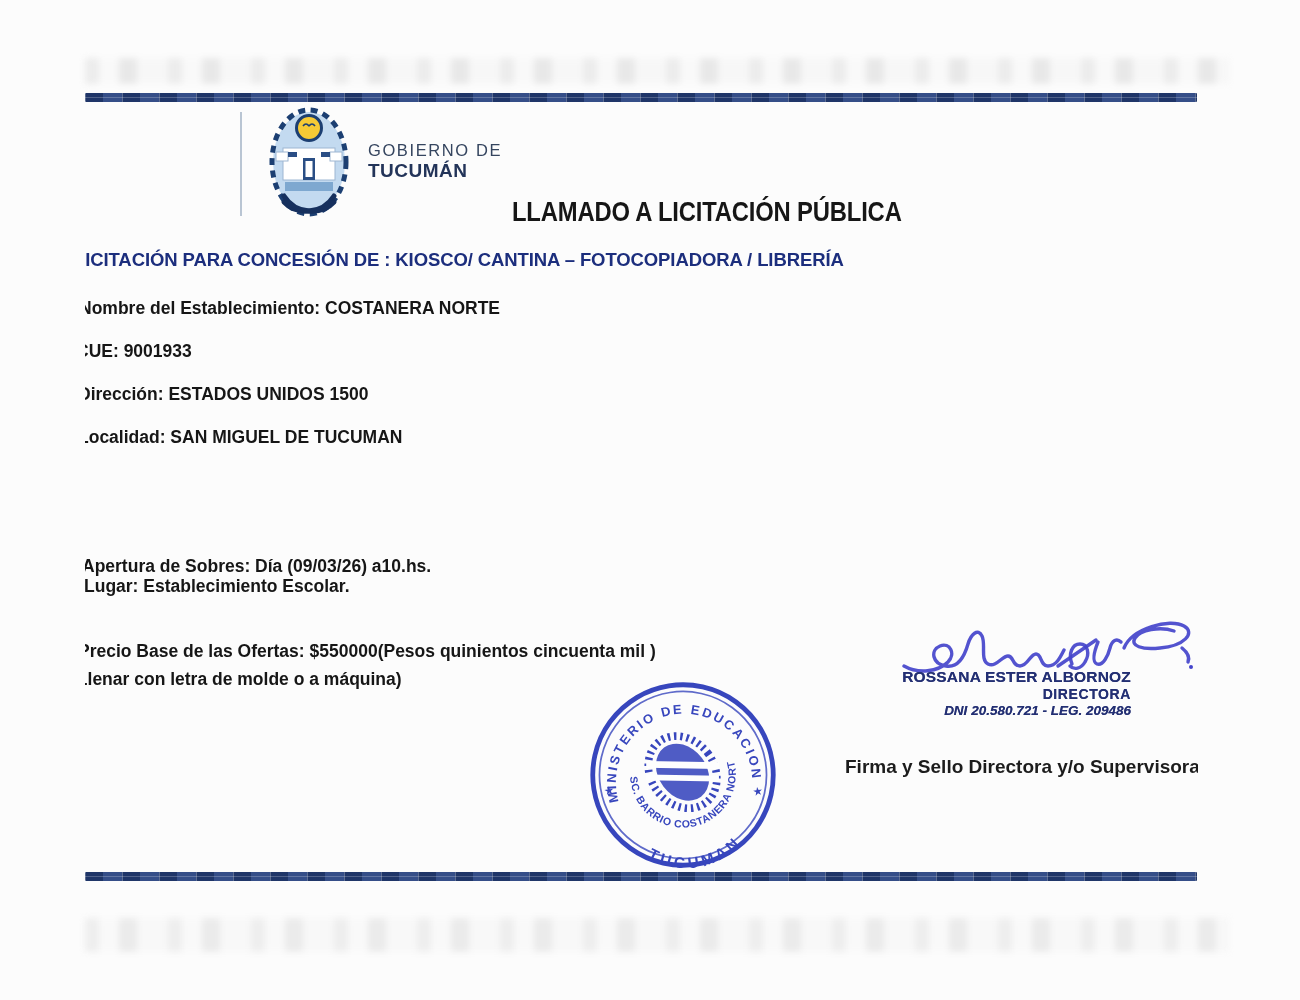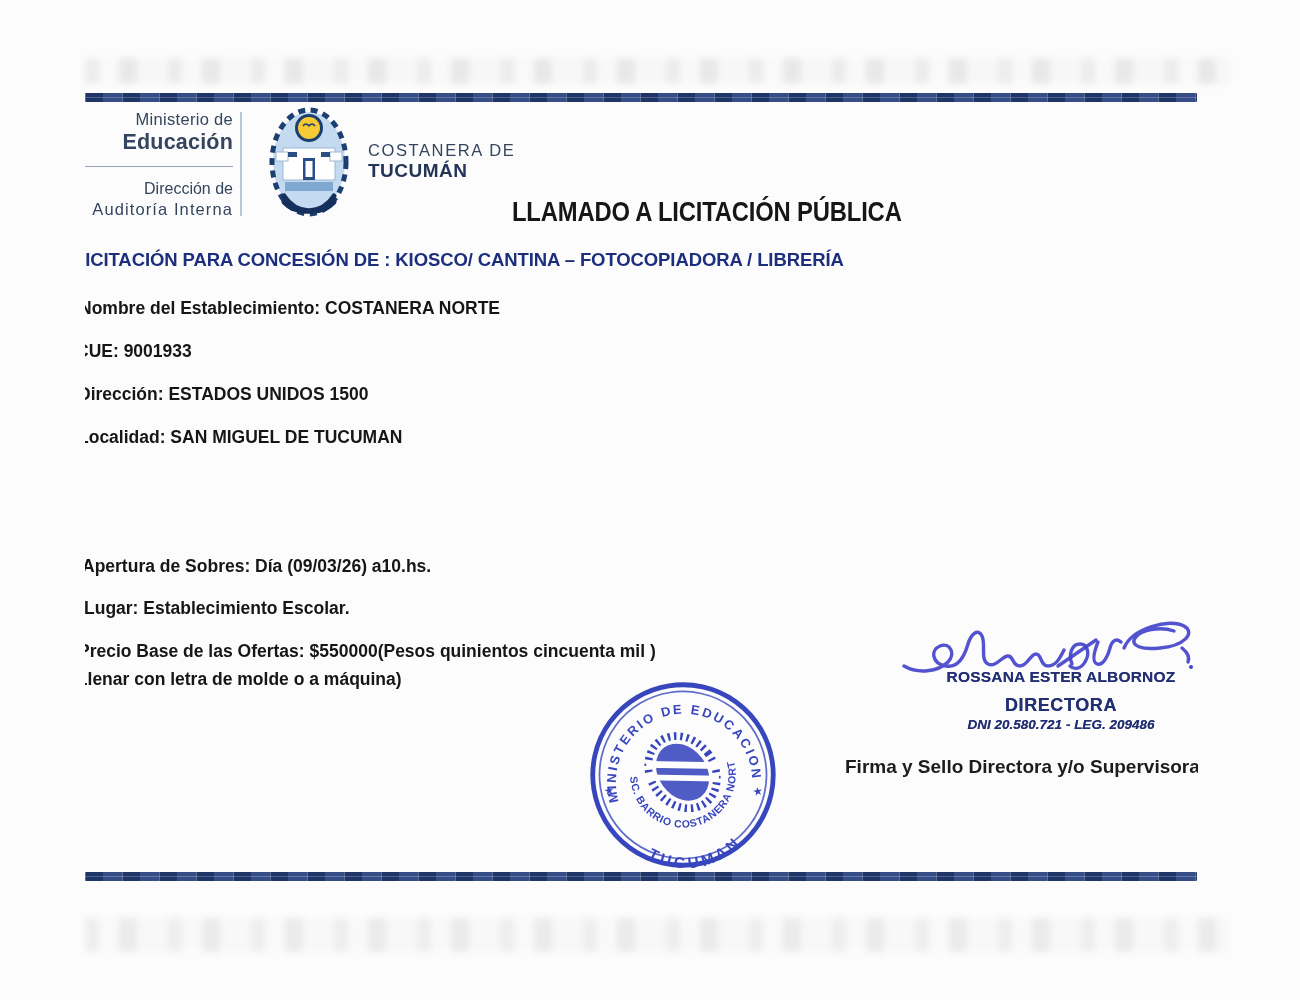--- a/index.html
+++ b/index.html
@@ -96,50 +96,43 @@
   .st-bottom{font-size:16px;letter-spacing:4px;}
   .st-star{fill:var(--stamp-blue);font-size:12px;}
   .st-stroke{fill:none;stroke:var(--stamp-blue);}
   .st-fill{fill:var(--stamp-blue);opacity:.88;}
 
   
   .signature{position:absolute;left:813px;top:612px;}
   .sig-stroke{fill:none;stroke:var(--ink-blue);stroke-width:3.4;stroke-linecap:round;stroke-linejoin:round;opacity:.92;}
 
   .sig-block{
-    position:absolute;left:836px;top:668px;width:280px;
-    text-align:center;color:var(--sigstamp-navy);
+    position:absolute;left:766px;top:668px;width:280px;
+    text-align:right;color:var(--sigstamp-navy);
     text-shadow:0 0 .6px rgba(35,47,115,.8);
   }
   .sig-block .sname{font-size:15.5px;font-weight:700;letter-spacing:.2px;}
-  .sig-block .srole{font-size:18px;font-weight:700;letter-spacing:.6px;margin-top:9px;}
+  .sig-block .srole{font-size:14px;font-weight:700;letter-spacing:.6px;margin-top:0;}
   .sig-block .sid{font-size:13.5px;font-weight:700;margin-top:1px;font-style:italic;}
 
   .firma-caption{
     position:absolute;left:760px;top:756px;
     font-size:19px;font-weight:700;color:#1c1c1c;white-space:nowrap;
   }
 </style>
 </head>
 <body>
 
 <div class="noise noise-top"></div>
 <div class="noise noise-bottom"></div>
 
 <div class="page-clip">
 
   <div class="bar bar-top"></div>
 
-  <div class="hdr-left">
-    <div class="l1">Ministerio de</div>
-    <div class="l2">Educación</div>
-    <hr class="hdr-divider">
-    <div class="l3">Dirección de</div>
-    <div class="l4">Auditoría Interna</div>
-  </div>
 
   <div class="v-divider"></div>
 
   <div class="logo">
     <svg width="82" height="118" viewBox="0 0 82 118">
       <ellipse cx="41" cy="56" rx="36" ry="50" fill="#c3daf0" stroke="none"></ellipse>
       <ellipse cx="41" cy="56" rx="37" ry="52" fill="none" stroke="#1c3f72" stroke-width="5" stroke-dasharray="7 5.5"></ellipse>
       <rect x="15" y="42" width="52" height="32" fill="#ffffff" stroke="#9db6d2" stroke-width="1"></rect>
       <rect x="8" y="46" width="12" height="9" fill="#ffffff" stroke="#9db6d2" stroke-width="1"></rect>
       <rect x="62" y="46" width="12" height="9" fill="#ffffff" stroke="#9db6d2" stroke-width="1"></rect>
@@ -149,36 +142,36 @@
       <rect x="53" y="46" width="9" height="5" fill="#2a4e85"></rect>
       <rect x="17" y="76" width="48" height="9" fill="#7ea8d0"></rect>
       <circle cx="41" cy="22" r="12.5" fill="#f6ca35" stroke="#1c3f72" stroke-width="3"></circle>
       <path d="M35,20 q3,-4 6,0 M41,20 q3,-4 6,0" stroke="#1c3f72" stroke-width="1.6" fill="none"></path>
       <path d="M16,96 C28,109 54,109 66,90" stroke="#16305e" stroke-width="5" fill="none" stroke-linecap="round"></path>
       <path d="M66,96 C54,109 28,109 16,90" stroke="#16305e" stroke-width="5" fill="none" stroke-linecap="round"></path>
     </svg>
   </div>
 
   <div class="gob">
-    <div class="g1">COSTANERA DE</div>
+    <div class="g1">GOBIERNO DE</div>
     <div class="g2">TUCUMÁN</div>
   </div>
 
   <div class="doc-title">LLAMADO A LICITACIÓN PÚBLICA</div>
 
   <div class="subtitle">
     <span>LICITACIÓN PARA CONCESIÓN DE : KIOSCO/ CANTINA – FOTOCOPIADORA / LIBRERÍA</span>
   </div>
 
   <div class="bline" style="top:298px"><span style="margin-left:-6px">Nombre del Establecimiento: COSTANERA NORTE</span></div>
   <div class="bline" style="top:341px"><span style="margin-left:-9px">CUE: 9001933</span></div>
   <div class="bline" style="top:384px"><span style="margin-left:-7px">Dirección: ESTADOS UNIDOS 1500</span></div>
   <div class="bline" style="top:427px"><span style="margin-left:-7px">Localidad: SAN MIGUEL DE TUCUMAN</span></div>
   <div class="bline" style="top:556px"><span style="margin-left:-3px">Apertura de Sobres: Día (09/03/26) a10.hs.</span></div>
-  <div class="bline" style="top:598px"><span style="margin-left:-1px">Lugar: Establecimiento Escolar.</span></div>
+  <div class="bline" style="top:576px"><span style="margin-left:-1px">Lugar: Establecimiento Escolar.</span></div>
   <div class="bline" style="top:641px"><span style="margin-left:-7px">Precio Base de las Ofertas: $550000(Pesos quinientos cincuenta mil )</span></div>
   <div class="bline" style="top:669px"><span style="margin-left:-14px">(Llenar con letra de molde o a máquina)</span></div>
 
   <div class="stamp">
     <svg width="196" height="192" viewBox="0 0 200 200">
       <g transform="rotate(-9 100 100)">
         <circle cx="100" cy="100" r="94" class="st-ring" stroke-width="5"></circle>
         <circle cx="100" cy="100" r="87" class="st-ring" stroke-width="1.8" opacity=".8"></circle>
         <path id="arcOuter" d="M 31,124 A 71,71 0 1 1 169,124" fill="none"></path>
         <text class="st-text st-outer"><textPath href="#arcOuter" startOffset="50%" text-anchor="middle">MINISTERIO DE EDUCACION</textPath></text>

